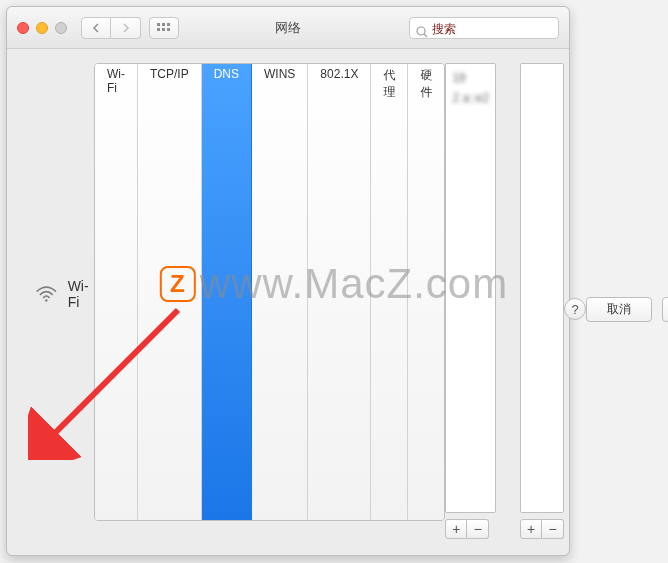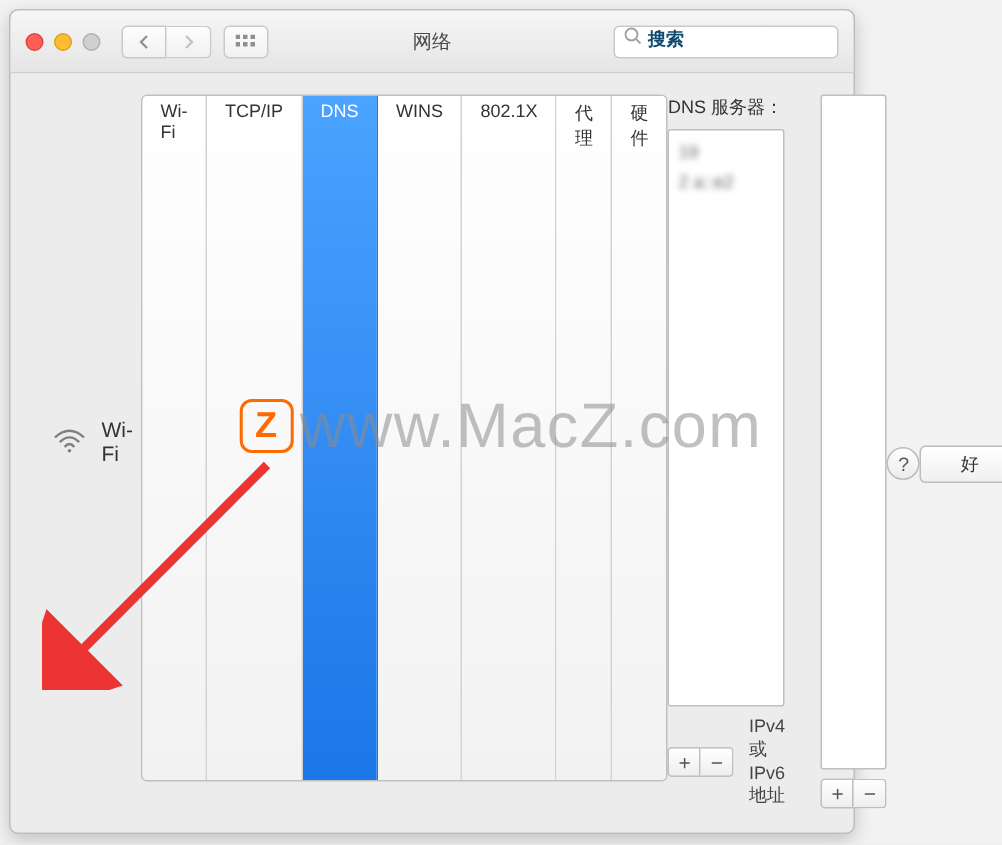--- a/index.html
+++ b/index.html
@@ -12,21 +12,21 @@
   .dot { width: 12px; height: 12px; border-radius: 50%; }
   .dot.red { background: #ff5f57; border: 0.5px solid #e0443e; }
   .dot.yellow { background: #febc2e; border: 0.5px solid #dea123; }
   .dot.green { background: #d0d0d0; border: 0.5px solid #b0b0b0; }
   .nav-group { display: flex; margin-left: 14px; }
   .nav-btn { width: 30px; height: 22px; background: linear-gradient(#fdfdfd,#f1f1f1); border: 1px solid #c9c9c9; display: flex; align-items: center; justify-content: center; color: #808080; }
   .nav-btn:first-child { border-radius: 4px 0 0 4px; }
   .nav-btn:last-child { border-radius: 0 4px 4px 0; border-left: none; }
   .grid-btn { width: 30px; height: 22px; margin-left: 8px; background: linear-gradient(#fdfdfd,#f1f1f1); border: 1px solid #c9c9c9; border-radius: 4px; display: flex; align-items: center; justify-content: center; color: #707070; }
   .title { position: absolute; left: 50%; transform: translateX(-50%); font-size: 13px; color: #4a4a4a; }
-  .search { margin-left: auto; display: flex; align-items: flex-start; width: 150px; height: 22px; background: #fff; border: 1px solid #c9c9c9; border-radius: 4px; padding: 0 6px; color: #0c4a6e; font-size: 12px; font-weight: bold; }
+  .search { margin-left: auto; display: flex; align-items: flex-end; width: 150px; height: 22px; background: #fff; border: 1px solid #c9c9c9; border-radius: 4px; padding: 0 6px; color: #7f1d1d; font-size: 12px; }
   .search svg { margin-right: 4px; }
   
   .body-area { flex: 1; padding: 14px 24px 16px 24px; display: flex; }
   
   .iface-row { display: flex; align-items: center; gap: 10px; margin-bottom: 14px; padding-left: 4px; }
   .wifi-icon { color: #7d7d7d; }
   .iface-name { font-size: 14px; color: #333; }
   
   .seg { display: flex; justify-content: center; margin-bottom: 18px; }
   .seg-group { display: flex; border: 1px solid #bfbfbf; border-radius: 4px; overflow: hidden; background: #fdfdfd; }
@@ -118,48 +118,47 @@
         <div class="seg-item active">DNS</div>
         <div class="seg-item">WINS</div>
         <div class="seg-item">802.1X</div>
         <div class="seg-item">代理</div>
         <div class="seg-item">硬件</div>
       </div>
     </div>
 
     <div class="two-col">
       <div class="col">
-        <div class="col-label">DNS 服务器：</div>
         <div class="listbox">
           <div class="entry">19</div>
           <div class="entry">2                         a::e2</div>
         </div>
         <div class="below-row">
           <div class="pm-group">
             <div class="pm-btn">+</div>
             <div class="pm-btn">−</div>
           </div>
-          <span class="hint">IPv4 或 IPv6 地址</span>
         </div>
       </div>
 
       <div class="col">
         <div class="listbox"></div>
         <div class="below-row">
           <div class="pm-group">
             <div class="pm-btn">+</div>
             <div class="pm-btn">−</div>
           </div>
         </div>
       </div>
     </div>
 
     <div class="bottom-row">
       <div class="help-btn">?</div>
       <div class="action-btns">
+        <div class="action-btn">取消</div>
         <div class="action-btn">好</div>
       </div>
     </div>
 
   </div>
 </div>
 
 <div class="watermark">
   <span class="watermark-z">Z</span>
   <span>www.MacZ.com</span>

